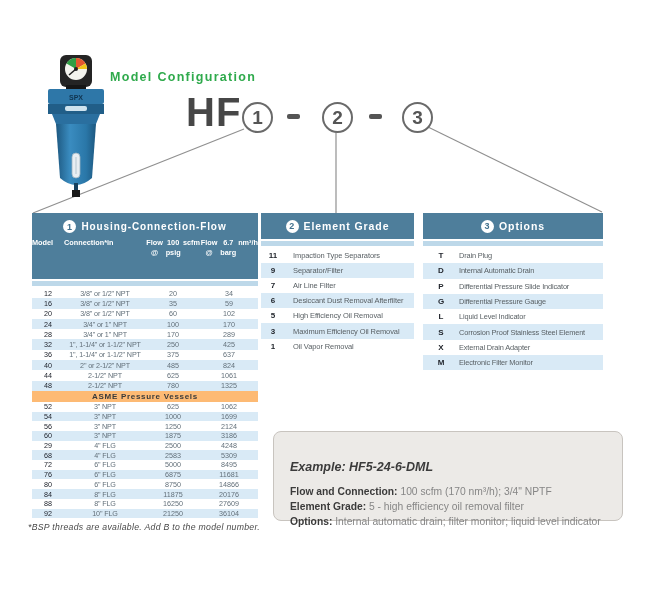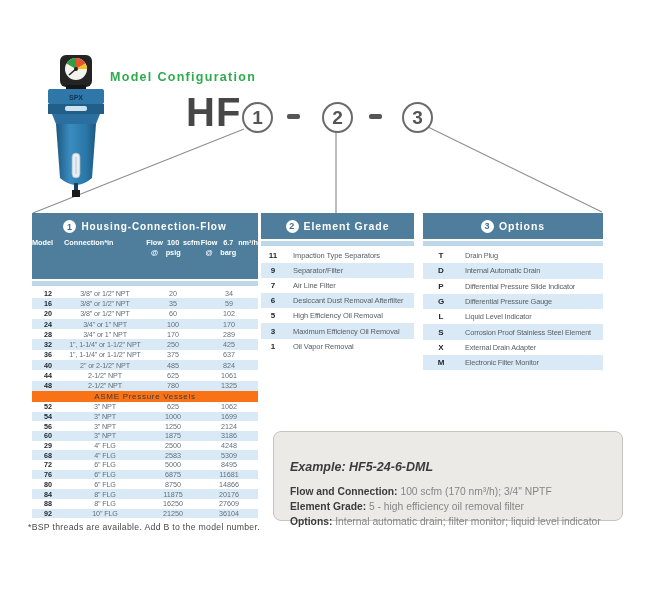--- a/index.html
+++ b/index.html
@@ -48,58 +48,58 @@
   
   .t1 { left:32px; top:213px; width:226px; }
   .t1 .tbl-header { height:66px; padding-top:7px; box-sizing:border-box; }
   .t1 .hdr-title { font-size:10px; }
   .t1-cols { display:flex; margin-top:5px; text-align:center; }
   .t1-cols .hcol { display:flex; }
   .t1-cols .hcol div { font-size:7.3px; font-weight:bold; line-height:10px; height:10px; }
   .c0w { width:32px; } .c1w { width:82px; } .c2w { width:54px; } .c3w { width:58px; }
   .t1-row { display:flex; align-items:center; height:10.3px; font-size:7.2px; color:#63707a; }
   .t1-row span { text-align:center; white-space:nowrap; }
-  .t1-row .c0 { width:32px; font-weight:bold; color:#21252e; }
+  .t1-row .c0 { width:32px; font-weight:normal; color:#21252e; }
   .t1-row .c1 { width:82px; letter-spacing:-0.15px; }
   .t1-row .c2 { width:54px; }
   .t1-row .c3 { width:58px; }
   .asme-band {
-    height:11px; line-height:11px; background:#f97316; text-align:center;
-    font-size:8px; font-weight:normal; color:#3a3a3a; letter-spacing:0.7px;
+    height:11px; line-height:11px; background:#fdba74; text-align:center;
+    font-size:8px; font-weight:bold; color:#3a3a3a; letter-spacing:0.7px;
   }
   .t1-row.sm { height:9.7px; }
 
   
   .t2 { left:261px; top:213px; width:153px; }
   .t3 { left:423px; top:213px; width:180px; }
   .t2 .tbl-header, .t3 .tbl-header { height:26px; display:flex; align-items:center; justify-content:center; }
   .t2 .hdr-title, .t3 .hdr-title { font-size:10.5px; }
   .opt-row { display:flex; align-items:center; height:15.1px; }
   .opt-row .code { font-weight:bold; color:#23272e; font-size:8px; text-align:center; }
   .opt-row .label { color:#585f63; white-space:nowrap; }
   .t2 .code { width:24px; } .t2 .label { margin-left:8px; font-size:7.5px; letter-spacing:-0.1px; }
-  .t3 .code { width:36px; } .t3 .label { margin-left:6px; font-size:7.4px; letter-spacing:-0.15px; }
+  .t3 .code { width:36px; } .t3 .label { font-size:7.4px; letter-spacing:-0.15px; }
   .t3 .opt-row { height:15.3px; }
 
   
   .example {
     position:absolute; left:273px; top:431px; width:350px; height:90px;
     background:#eceae7; border:1px solid #c8c4bf; border-radius:8px;
     box-sizing:border-box; padding:28px 16px;
   }
   .ex-title { font-size:12.5px; font-weight:bold; font-style:italic; color:#3b3b3b; }
   .ex-line { font-size:10.3px; line-height:15px; white-space:nowrap; }
   .ex-line.first { margin-top:10px; }
   .ex-label { font-weight:bold; color:#3b3b3b; }
   .ex-value { color:#868686; }
 
   
   .footnote {
     position:absolute; left:28px; top:522px;
-    font-size:8.7px; color:#4a4a4a; line-height:11.5px; letter-spacing:0.3px;text-align:center;
+    font-size:8.7px; font-style:italic; color:#4a4a4a; line-height:11.5px; letter-spacing:0.3px;text-align:center;
   }
 </style>
 </head>
 <body>
 
 <div class="canvas">
 
   <svg class="connectors" width="650" height="601">
     <line x1="244" y1="129" x2="33" y2="213" stroke="#909090" stroke-width="1.2"></line>
     <line x1="336" y1="131" x2="336" y2="213" stroke="#909090" stroke-width="1.2"></line>

